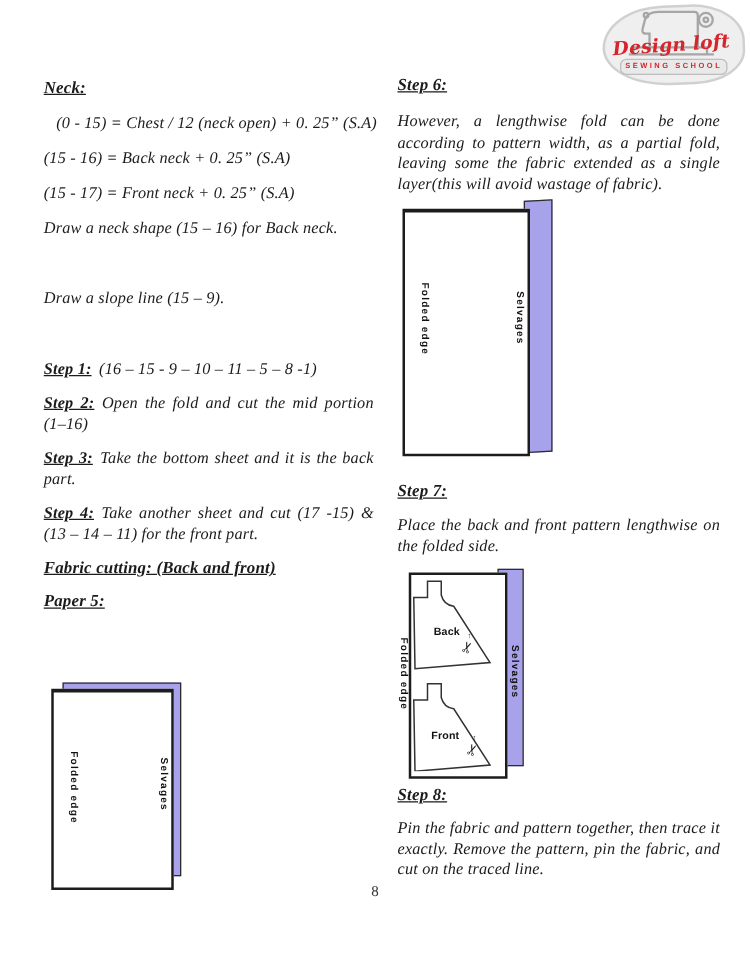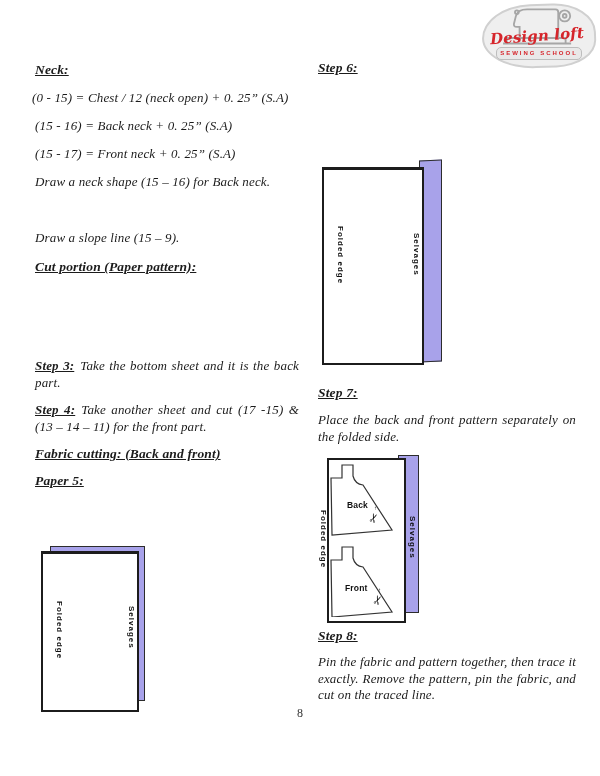--- a/index.html
+++ b/index.html
@@ -67,32 +67,35 @@
     <div class="logo-brand">Design loft</div>
     <div class="logo-ribbon">
       <span>SEWING SCHOOL</span>
     </div>
   </div>
 
   <div class="blk hd" style="left:35px;top:62px">
     <span class="u">Neck:</span>
   </div>
 
-  <div class="blk nowrap" style="left:32px;top:90px">(0 - 15) = Chest / 12 (neck open) + 0. 25” (S.A)</div>
+  <div class="blk nowrap" style="left:45px;top:90px">(0 - 15) = Chest / 12 (neck open) + 0. 25” (S.A)</div>
   <div class="blk nowrap" style="left:35px;top:118px">(15 - 16) = Back neck + 0. 25” (S.A)</div>
   <div class="blk nowrap" style="left:35px;top:146px">(15 - 17) = Front neck + 0. 25” (S.A)</div>
 
   <div class="blk nowrap" style="left:35px;top:174px">Draw a neck shape (15 – 16) for Back neck.</div>
   <div class="blk nowrap" style="left:35px;top:230px">Draw a slope line (15 – 9).</div>
 
-  <div class="blk hd" style="left:35px;top:259px">
-    <span class="u">Cut portion (Paper pattern):</span>
+
+  <div class="blk" style="left:35px;top:287px;width:264px">
+    <span class="slbl">Step 1:</span><span>(16 – 15 - 9 – 10 – 11 – 5 – 8 -1)</span>
   </div>
 
-
+  <div class="blk just" style="left:35px;top:314px;width:264px">
+    <span class="slbl">Step 2:</span><span>Open the fold and cut the mid portion (1–16)</span>
+  </div>
 
   <div class="blk just" style="left:35px;top:358px;width:264px">
     <span class="slbl">Step 3:</span><span>Take the bottom sheet and it is the back part.</span>
   </div>
 
   <div class="blk just" style="left:35px;top:402px;width:264px">
     <span class="slbl">Step 4:</span><span>Take another sheet and cut (17 -15) &amp; (13 – 14 – 11) for the front part.</span>
   </div>
 
   <div class="blk hd" style="left:35px;top:446px">
@@ -107,32 +110,33 @@
   <div class="diagram" style="left:38px;top:546px;width:108px;height:166px">
     <div class="purple" style="left:12px;top:0;width:93px;height:153px"></div>
     <div class="whiterect" style="left:3px;top:5px;width:94px;height:156px"></div>
     <div class="vlabel" style="left:12px;top:55px">Folded edge</div>
     <div class="vlabel" style="left:84px;top:60px">Selvages</div>
   </div>
 
   <div class="blk hd" style="left:318px;top:60px">
     <span class="u">Step 6:</span>
   </div>
+  <div class="blk just" style="left:318px;top:89px;width:258px">However, a lengthwise fold can be done according to pattern width, as a partial fold, leaving some the fabric extended as a single layer(this will avoid wastage of fabric).</div>
 
   <div class="diagram" style="left:320px;top:158px;width:124px;height:208px">
     <div class="purple" style="left:99px;top:2px;width:21px;height:200px;transform:skewY(-3deg)"></div>
     <div class="whiterect" style="left:2px;top:9px;width:98px;height:193px"></div>
     <div class="vlabel" style="left:11px;top:68px">Folded edge</div>
     <div class="vlabel" style="left:87px;top:75px">Selvages</div>
   </div>
 
   <div class="blk hd" style="left:318px;top:385px">
     <span class="u">Step 7:</span>
   </div>
-  <div class="blk just" style="left:318px;top:412px;width:258px">Place the back and front pattern separately on the folded side.</div>
+  <div class="blk just" style="left:318px;top:412px;width:258px">Place the back and front pattern lengthwise on the folded side.</div>
 
   <div class="diagram" style="left:310px;top:452px;width:140px;height:172px">
     <div class="purple" style="left:88px;top:3px;width:19px;height:156px"></div>
     <div class="whiterect" style="left:17px;top:6px;width:75px;height:161px;border-top-width:2px"></div>
     <div class="vlabel" style="left:4px;top:58px">Folded edge</div>
     <div class="vlabel" style="left:93px;top:64px">Selvages</div>
     <svg class="patsvg" style="left:19px;top:8px" width="71" height="157" viewBox="0 0 71 157">
       <path d="M2,18 L13,18 L13,5 L24,5 L24,16 Q26,24 34,25 L63,70 L3,75 Z" fill="#ffffff" stroke="#333333" stroke-width="1.2"></path>
       <path d="M2,100 L13,100 L13,87 L24,87 L24,98 Q26,106 34,107 L63,152 L3,157 Z" fill="#ffffff" stroke="#333333" stroke-width="1.2"></path>
       <text x="18" y="48" font-family="Liberation Sans, DejaVu Sans, sans-serif" font-size="8.5" font-weight="bold" fill="#111">Back</text>

